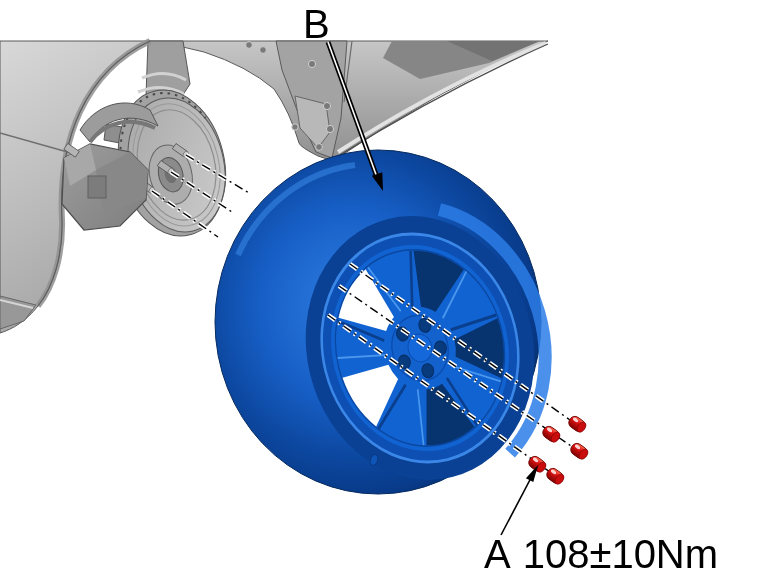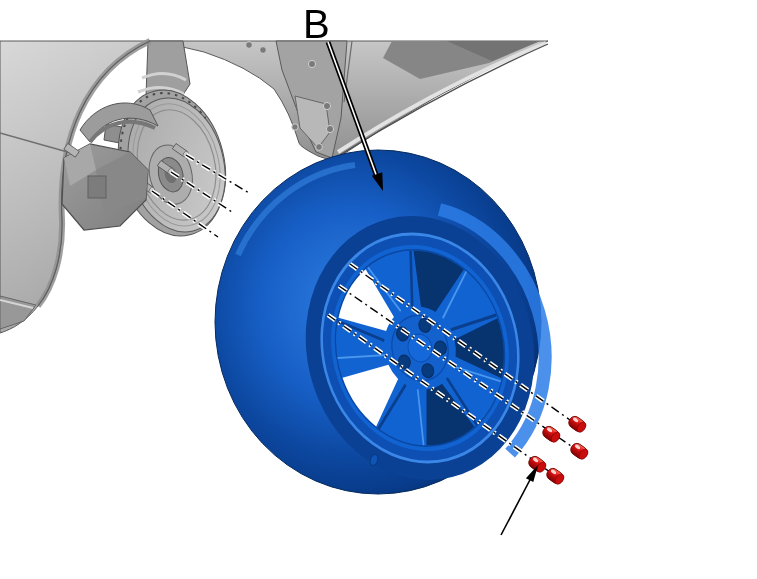--- a/index.html
+++ b/index.html
@@ -240,14 +240,17 @@
     <path d="M 328,42 L 378,180" stroke="#fff" stroke-width="1.6" fill="none"></path>
     <polygon points="383,191 382.3,172.2 371.9,175.8" fill="#000"></polygon>
   </g>
   <g>
     <path d="M 501,535 L 532,476" stroke="#000" stroke-width="1.6" fill="none"></path>
     <polygon points="538,465 533.3,482.1 525.9,478.3" fill="#000"></polygon>
   </g>
 </svg>
 
 <div class="callout callout-b">B</div>
-
+<div class="callout callout-a">
+  <span class="letter">A</span><span>108±10Nm</span>
 </div>
 
+</div>
+
 </body></html>

